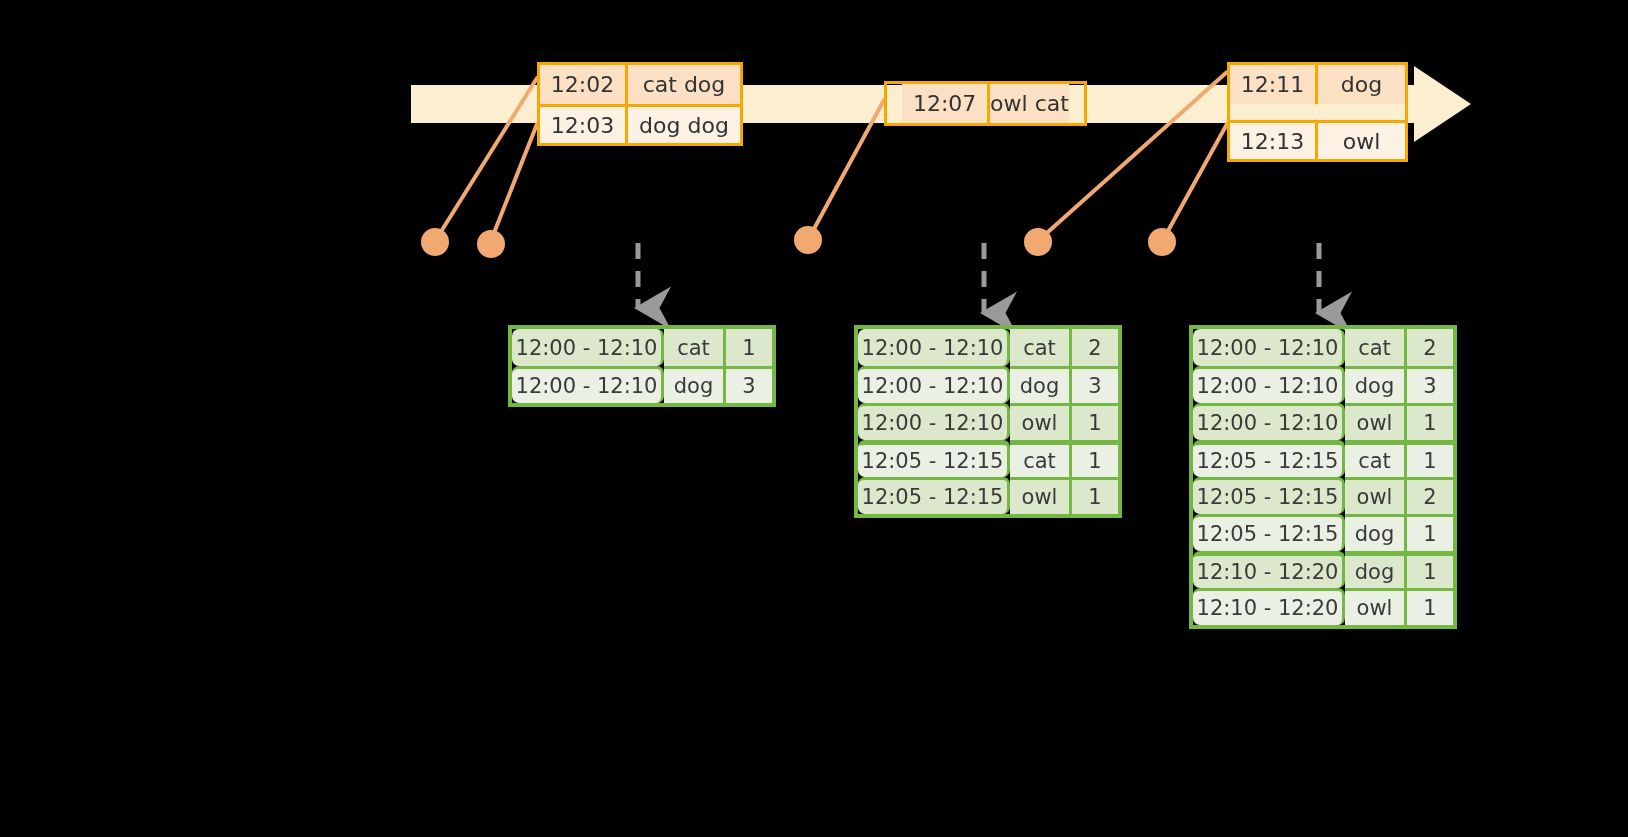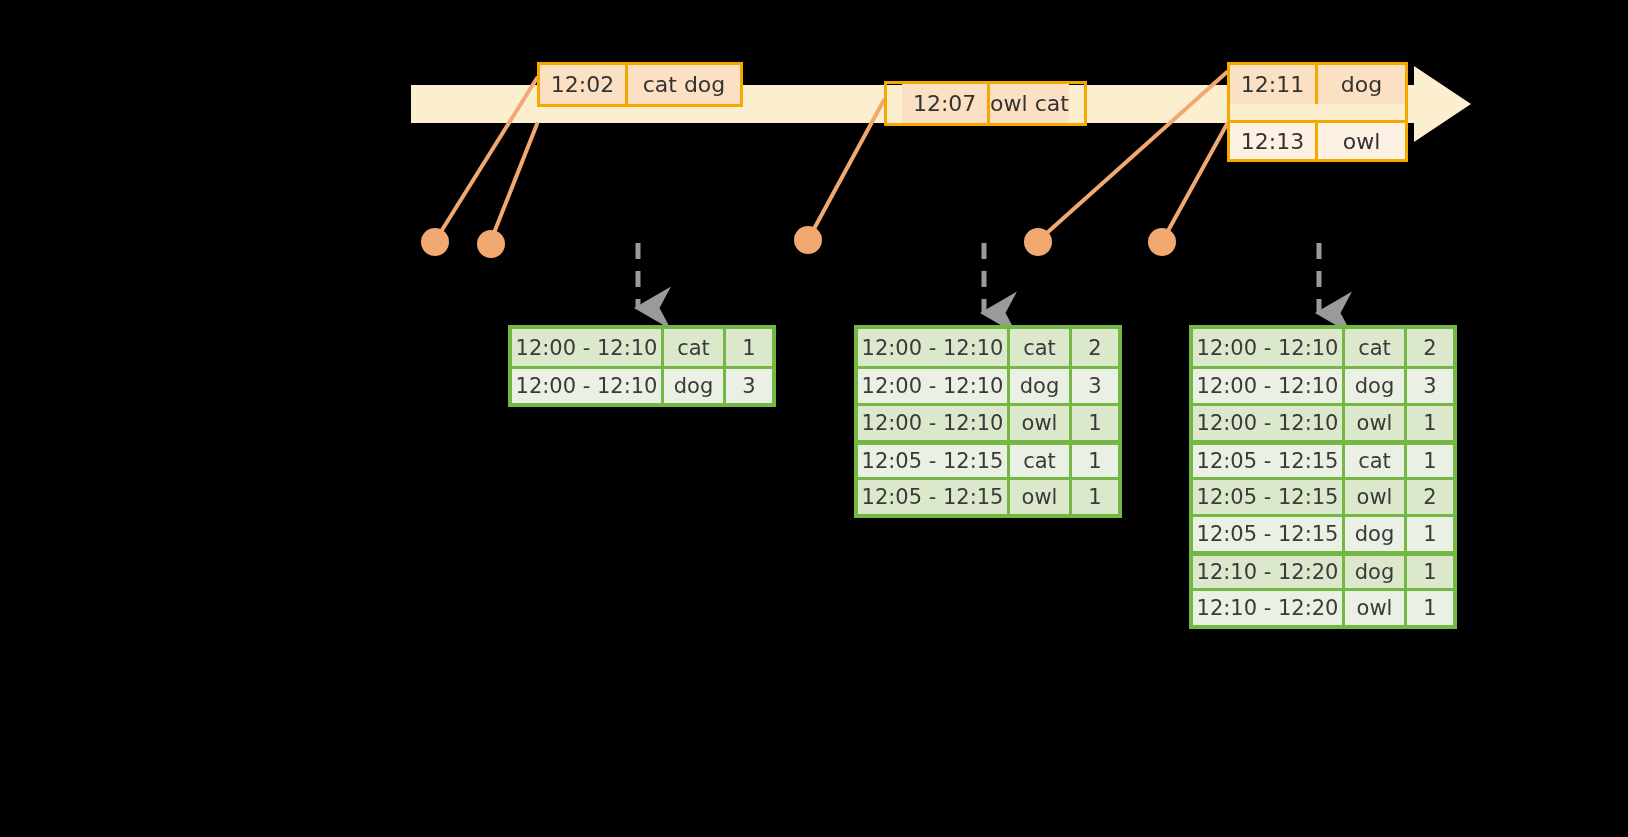--- a/index.html
+++ b/index.html
@@ -82,21 +82,21 @@
     color: #3a3a3a;
     font-size: 21px;
     white-space: nowrap;
     border-right: 3px solid #74B743;
   }
   .res-row .cell:last-child { border-right: none; }
   .res-row.even .cell { background: #DCE8CC; }
   .res-row.odd  .cell { background: #EAF0E4; }
   .res-row + .res-row .cell { border-top: 3px solid #74B743; }
   .res-row.group-end + .res-row .cell { border-top: 5px solid #74B743; }
-  .res-row .cell.window { width: 152px; }
+  .res-row .cell.window { width: 152px; border-radius: 7px; }
   .res-row .cell.word   { width: 62px; }
   .res-row .cell.count  { width: 46px; }
 </style>
 </head>
 <body>
 
 <div id="stage">
 
   <svg id="svg-layer" viewBox="0 0 1628 837">
     <defs>
@@ -130,20 +130,24 @@
       <line x1="968" y1="243" x2="968" y2="313"></line>
       <line x1="1303" y1="243" x2="1303" y2="313"></line>
     </g>
   </svg>
 
   <div class="event-box" style="left:521px; top:62px; width:206px;">
     <div class="event-row shaded">
       <div class="cell time">12:02</div>
       <div class="cell words">cat dog</div>
     </div>
+    <div class="event-row plain">
+      <div class="cell time">12:03</div>
+      <div class="cell words">dog dog</div>
+    </div>
   </div>
 
   <div class="event-box" style="left:868px; top:81px; width:203px;align-items:center;">
     <div class="event-row shaded">
       <div class="cell time">12:07</div>
       <div class="cell words">owl cat</div>
     </div>
   </div>
 
   <div class="event-box" style="left:1211px; top:62px; width:181px;gap:16px;">

